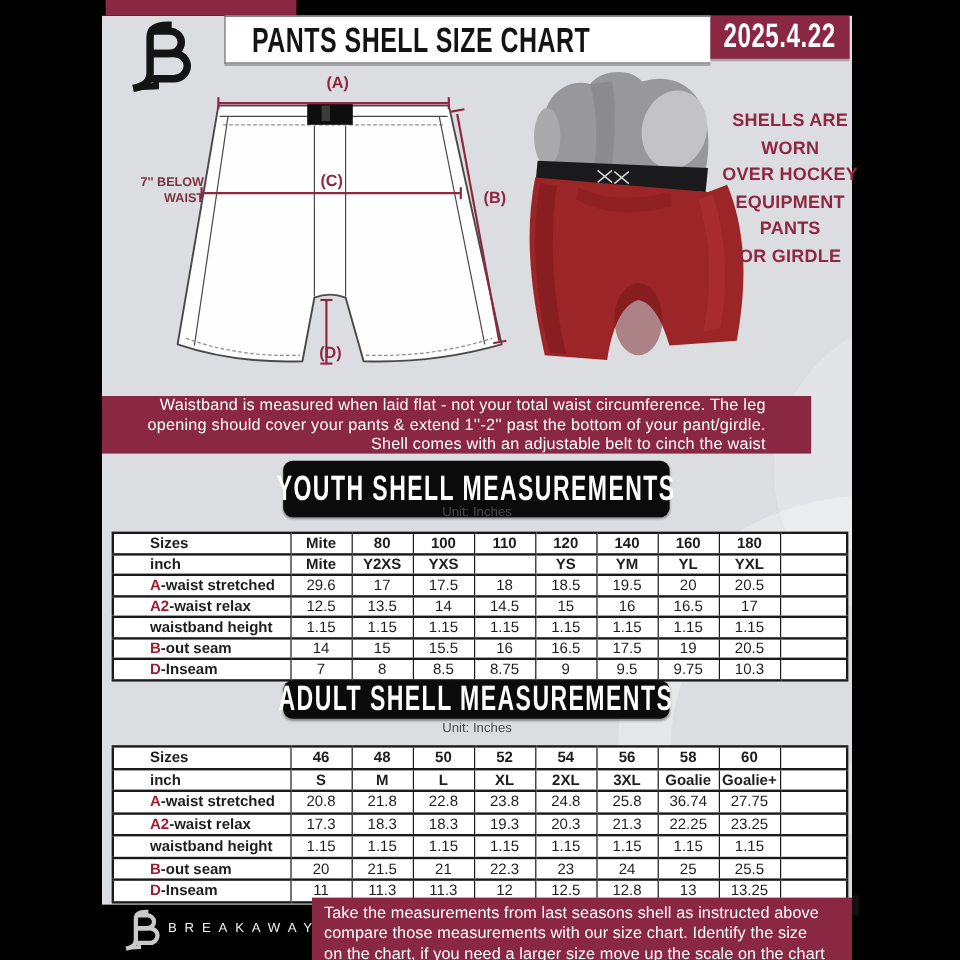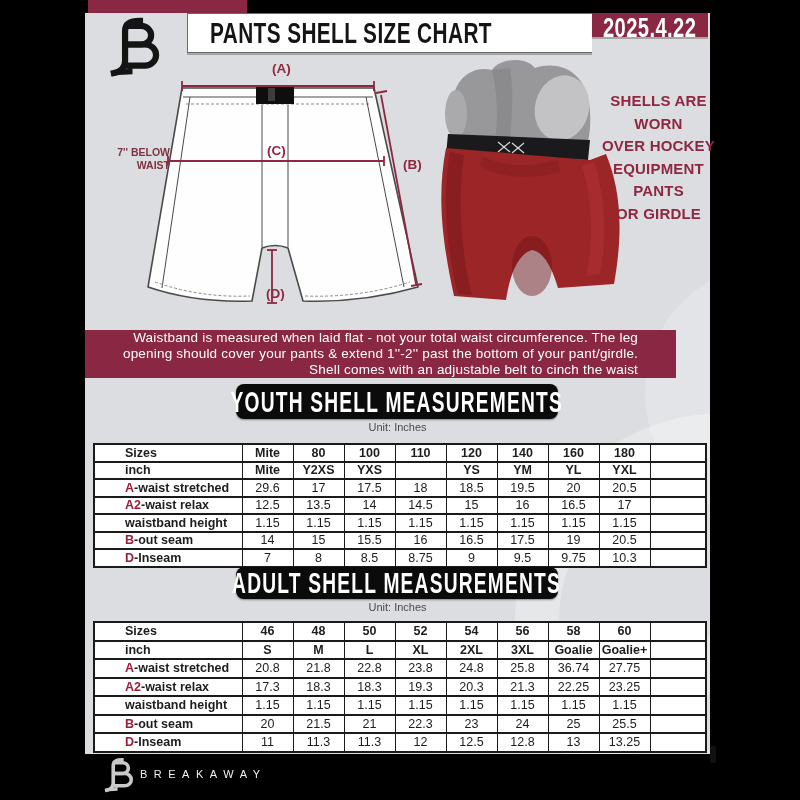--- a/index.html
+++ b/index.html
@@ -12,39 +12,39 @@
   .wm-band{position:absolute;background:rgba(255,255,255,.25);transform:rotate(-38deg);}
 
   
   .top-strip{position:absolute;left:0;top:0;width:800px;height:13px;background:#000;}
   .top-accent{position:absolute;left:88px;top:0;width:159px;height:13px;background:#8a2743;}
   .title-bar{position:absolute;left:187px;top:13px;width:405px;height:40px;background:#fff;
              border:1px solid #6a6a6a;border-right:none;box-sizing:border-box;
              display:flex;align-items:center;box-shadow:0 2px 0 rgba(0,0,0,.25);text-align:right;}
   .title-bar span{display:inline-block;margin-left:22px;font-size:26px;font-weight:700;color:#141414;
              transform:scale(.8,1.12);transform-origin:left center;white-space:nowrap;letter-spacing:.5px;}
-  .date-box{position:absolute;left:592px;top:13px;width:116px;height:24px;background:#8a2743;
-            display:flex;justify-content:center;box-shadow:0 2px 0 rgba(0,0,0,.25);}
+  .date-box{position:absolute;left:592px;top:13px;width:116px;height:36px;background:#8a2743;
+            display:flex;align-items:center;justify-content:center;box-shadow:0 2px 0 rgba(0,0,0,.25);}
   .date-box span{display:inline-block;font-size:24px;font-weight:700;color:#fff;transform:scale(.84,1.18);letter-spacing:.5px;}
   .logo{position:absolute;left:106px;top:16px;}
 
   
   .mlabel{position:absolute;font-size:13.5px;font-weight:700;color:#8e2741;}
   .waist-note{position:absolute;left:98px;top:146px;width:72px;text-align:right;
               font-size:10.5px;font-weight:700;color:#7c3242;line-height:1.2;white-space:pre-line;}
   .side-note{position:absolute;left:596px;top:90px;width:125px;font-size:15px;font-weight:700;
              color:#8e2741;line-height:1.5;white-space:pre-line;letter-spacing:.2px;text-align:center;}
 
   
   .notice{position:absolute;left:85px;top:330px;width:591px;height:48px;background:#8a2743;color:#fff;
           display:flex;align-items:center;justify-content:center;text-align:right;
           font-size:13.5px;line-height:15.8px;white-space:pre-line;letter-spacing:.2px;}
 
   
-  .hbox{position:absolute;left:236px;width:322px;height:35px;background:#0b0b0b;border-radius:8px;
+  .hbox{position:absolute;left:236px;width:322px;height:47px;background:#0b0b0b;border-radius:8px;
         display:flex;align-items:center;justify-content:center;box-shadow:0 1px 2px rgba(0,0,0,.4);}
   .hbox span{display:inline-block;color:#fff;font-size:24px;font-weight:700;letter-spacing:1.5px;
         transform:scale(.8,1.22);white-space:nowrap;}
   .unit{position:absolute;left:85px;width:625px;text-align:center;font-size:11px;color:#4a4a4c;}
 
   
   table.size{position:absolute;left:93px;width:612px;border-collapse:collapse;table-layout:fixed;
              background:#fff;border:2px solid #1a1a1a;padding-left:40px;}
   table.size td{border:1px solid #1a1a1a;border-top:2px solid #1a1a1a;border-bottom:2px solid #1a1a1a;
              text-align:center;font-size:12.5px;color:#1d1d1f;padding:0;vertical-align:middle;overflow:hidden;}
@@ -367,15 +367,18 @@
     <svg width="32" height="36" viewBox="0 0 44 50">
       <g fill="none" stroke="#c9c9c9" stroke-width="5" stroke-linecap="square">
         <path d="M26 4 Q14 4 14 12 L14 36 Q14 44 5 46"></path>
         <path d="M16 8 H27 A8 7.5 0 1 1 27 23 H16"></path>
         <path d="M16 23 H30 A9 8.5 0 1 1 30 40 H16"></path>
       </g>
       <path d="M2 48 L20 41 L20 47 Z" fill="#c9c9c9"></path>
     </svg>
   </div>
   <div class="footer-brand">BREAKAWAY</div>
+  <div class="footer-panel">Take the measurements from last seasons shell as instructed above
+compare those measurements  with our size chart. Identify the size
+on the chart, if you need a larger size move up the scale on the chart</div>
   <div class="footer-tab"></div>
 
 </div>
 
 </body></html>

